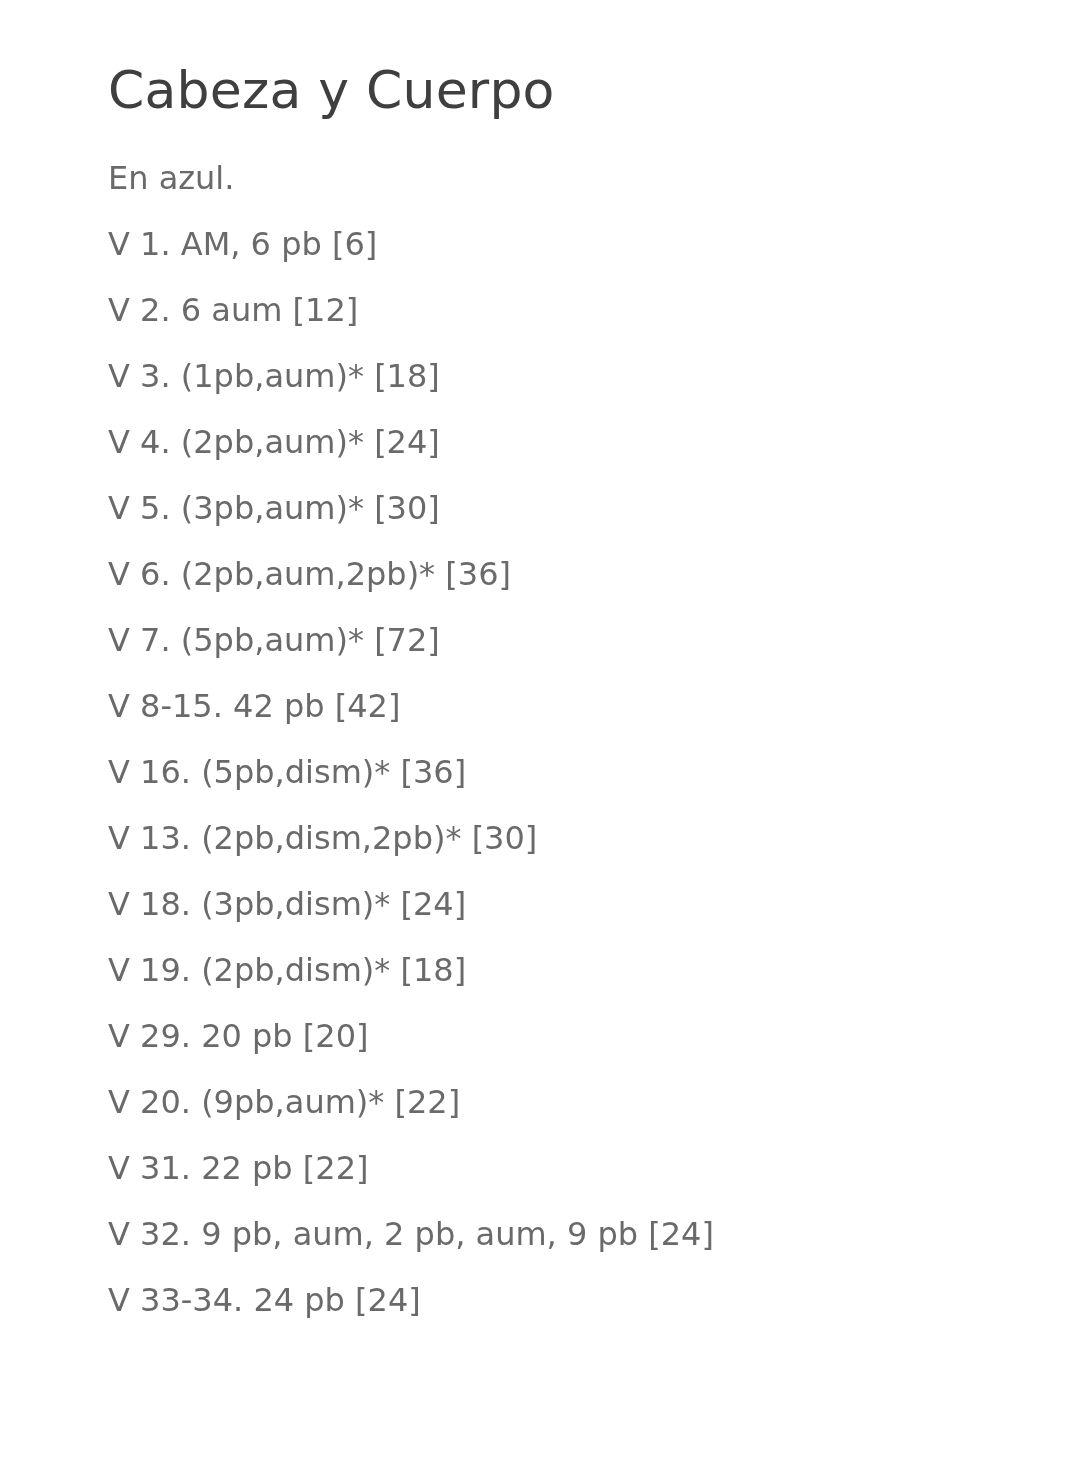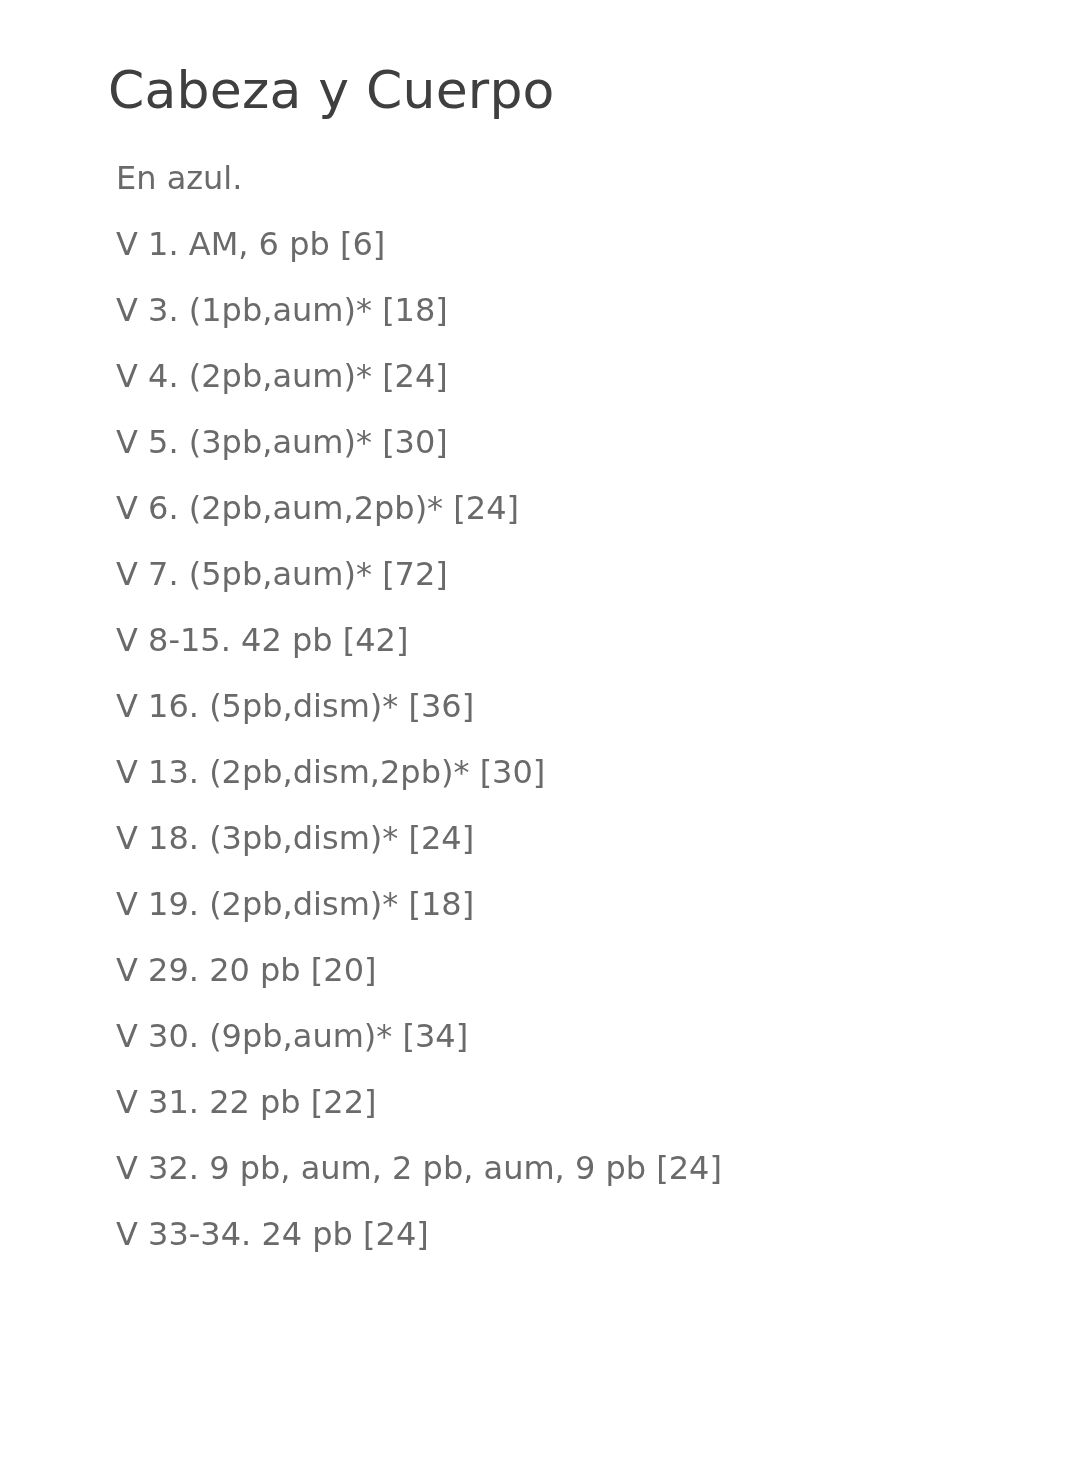--- a/index.html
+++ b/index.html
@@ -23,48 +23,49 @@
   .doc-title {
     font-size: 52px;
     font-weight: 400;
     color: #3f3f3f;
     letter-spacing: 0.2px;
     line-height: 1.1;
     margin: 0 0 26px 0;
   }
   .pattern-list {
     list-style: none;
-    margin: 8px;
+    margin: 0;
     padding: 0;
   }
   .pattern-line {
     font-size: 32px;
     line-height: 66px;
     color: #6a6a6a;
     font-weight: 400;
     white-space: pre-wrap;
   }
 </style>
 </head>
 <body>
 
 <div class="page">
   <h1 class="doc-title">Cabeza y Cuerpo</h1>
   <div class="pattern-list">
     <div class="pattern-line">En azul.</div>
     <div class="pattern-line">V 1. AM, 6 pb [6]</div>
+    <div class="pattern-line">V 2. 6 aum [12]</div>
     <div class="pattern-line">V 3. (1pb,aum)* [18]</div>
     <div class="pattern-line">V 4. (2pb,aum)* [24]</div>
     <div class="pattern-line">V 5. (3pb,aum)* [30]</div>
-    <div class="pattern-line">V 6. (2pb,aum,2pb)* [24]</div>
+    <div class="pattern-line">V 6. (2pb,aum,2pb)* [36]</div>
     <div class="pattern-line">V 7. (5pb,aum)* [72]</div>
     <div class="pattern-line">V 8-15. 42 pb [42]</div>
     <div class="pattern-line">V 16. (5pb,dism)* [36]</div>
     <div class="pattern-line">V 13. (2pb,dism,2pb)* [30]</div>
     <div class="pattern-line">V 18. (3pb,dism)* [24]</div>
     <div class="pattern-line">V 19. (2pb,dism)* [18]</div>
     <div class="pattern-line">V 29. 20 pb [20]</div>
-    <div class="pattern-line">V 30. (9pb,aum)* [34]</div>
+    <div class="pattern-line">V 20. (9pb,aum)* [22]</div>
     <div class="pattern-line">V 31. 22 pb [22]</div>
     <div class="pattern-line">V 32. 9 pb, aum, 2 pb, aum, 9 pb [24]</div>
     <div class="pattern-line">V 33-34. 24 pb [24]</div>
   </div>
 </div>
 
 </body></html>

